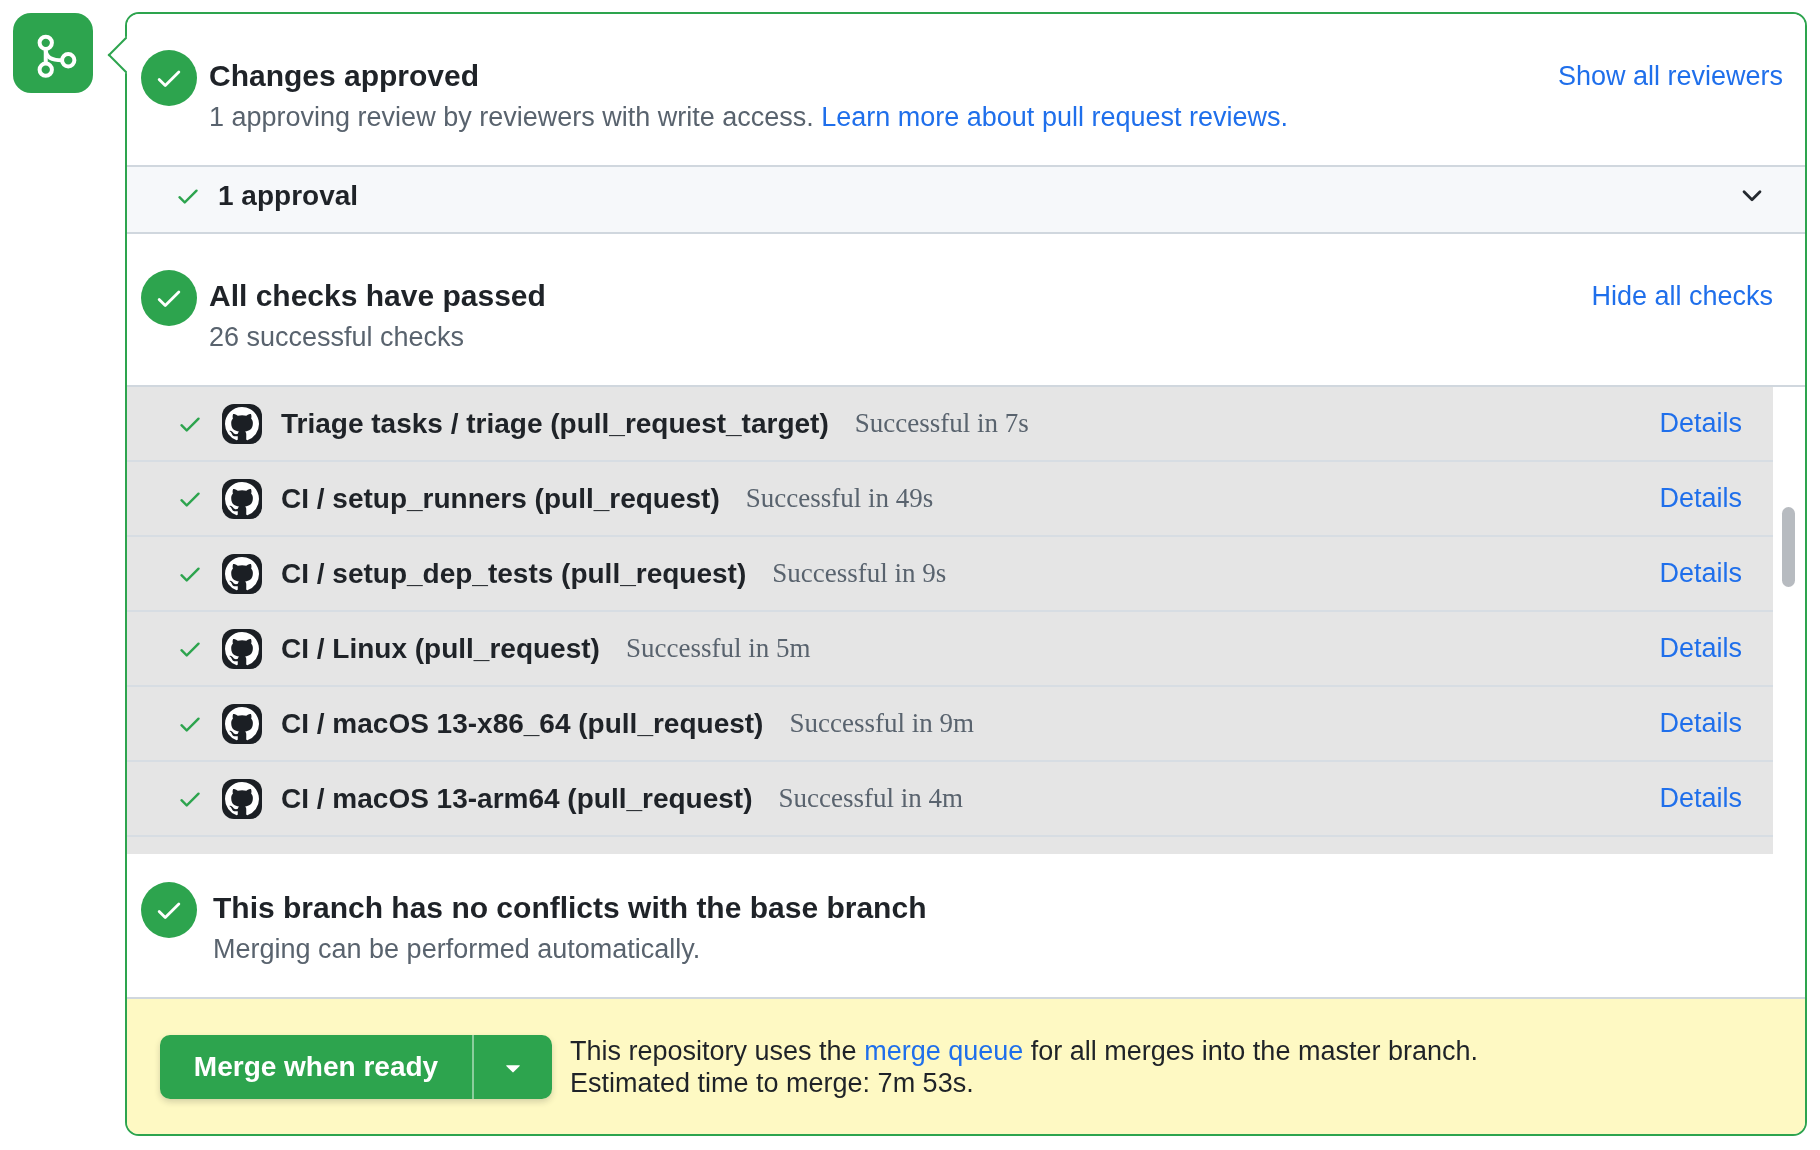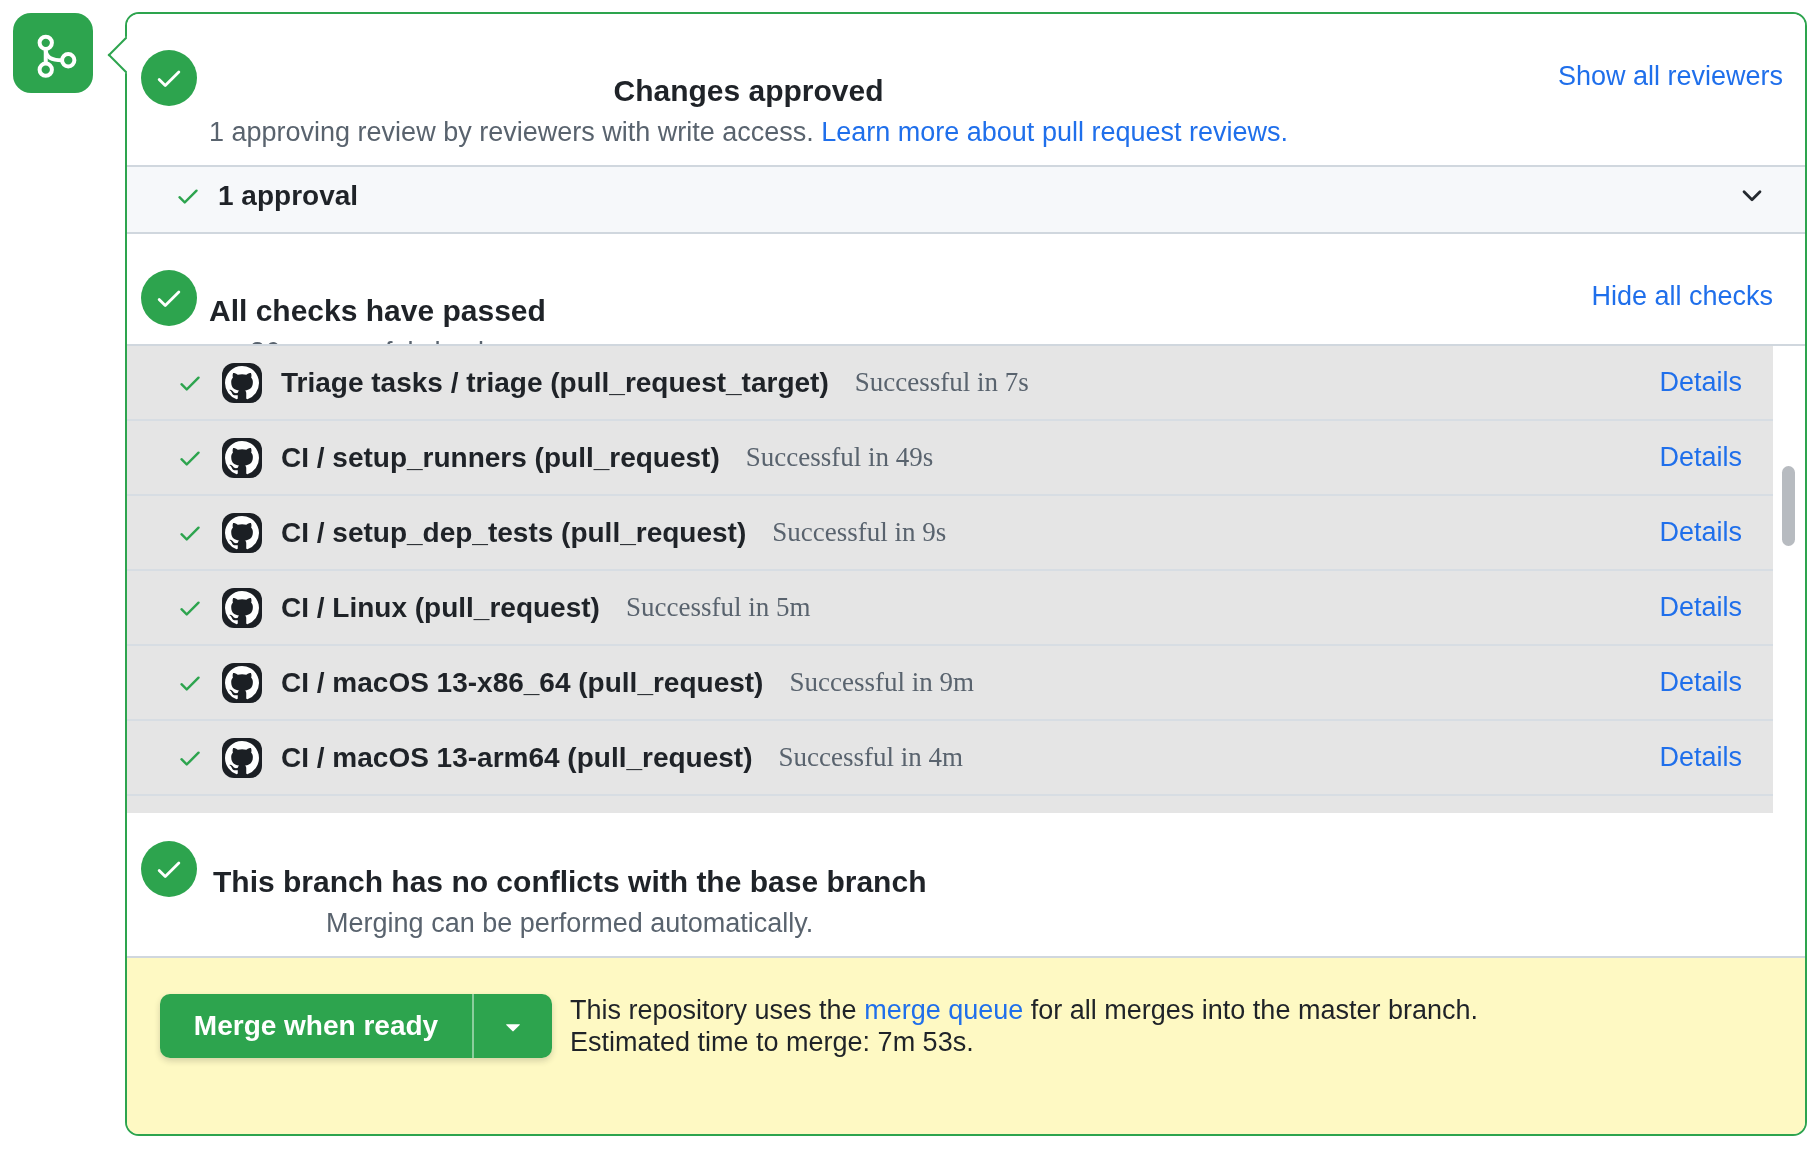--- a/index.html
+++ b/index.html
@@ -30,30 +30,30 @@
     transform:rotate(45deg);
   }
 
   
   .section-head { position:relative; display:flex; gap:12px; padding:36px 20px 0 14px; background:#fff; }
   .section-head.first { border-radius:12px 12px 0 0; }
   .check-circle {
     flex:0 0 56px; width:56px; height:56px; border-radius:50%;
     background:#2da44e; display:flex; align-items:center; justify-content:center;
   }
-  .head-text { margin-top:21px;text-align:center; }
+  .head-text { margin-top:6px; }
   .head-title { font-size:30px; font-weight:700; line-height:40px; color:#1f2328; }
   .head-sub   { font-size:27px; line-height:42px; color:#59636e; }
   .head-sub a, .inline-link { color:#1f6feb; text-decoration:none; cursor:pointer; }
   .section-action {
     position:absolute; top:47px; font-size:27px; color:#1f6feb; cursor:pointer;
   }
 
   .sect-review   { height:151px; }
-  .sect-checks   { height:110px; }
+  .sect-checks   { height:151px; }
   .sect-conflict { height:143px; }
 
   
   .approval-row {
     height:69px; background:#f6f8fa;
     border-top:2px solid #d0d7de; border-bottom:2px solid #d0d7de;
     display:flex; align-items:center; padding:0 38px 8px 48px; cursor:pointer;
   }
   .approval-label { font-size:28px; font-weight:700; margin-left:17px; color:#1f2328; }
   .approval-chevron { margin-left:auto; display:flex; }

